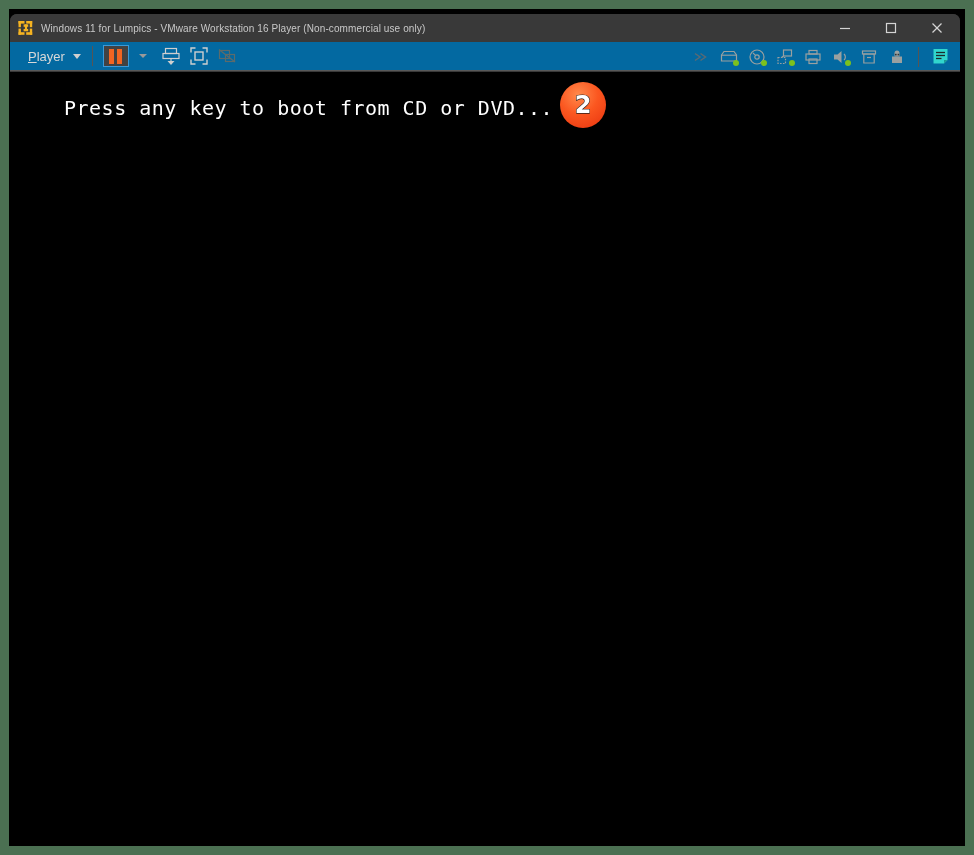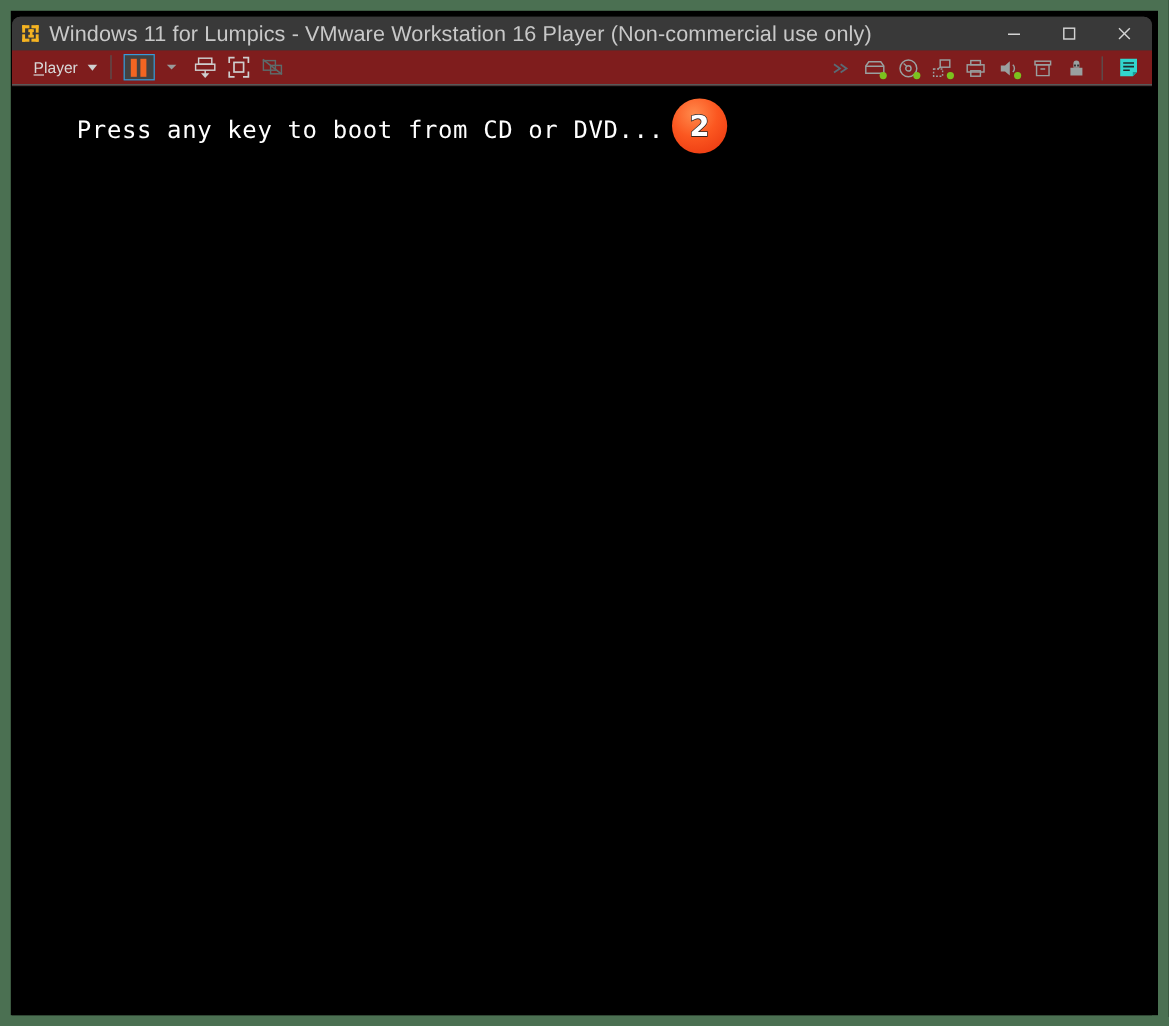--- a/index.html
+++ b/index.html
@@ -59,21 +59,21 @@
   #app-icon {
     width: 16px;
     height: 16px;
     margin-left: 8px;
     margin-right: 7px;
     flex: 0 0 auto;
     display: block;
   }
   #title-text {
     color: #c8c8c8;
-    font-size: 18px;
+    font-size: 10px;
     font-family: "Liberation Sans", sans-serif;
     white-space: nowrap;
     letter-spacing: 0.1px;
   }
   #win-controls {
     position: absolute;
     right: 0;
     top: 0;
     height: 28px;
     display: flex;
@@ -86,21 +86,21 @@
     align-items: center;
     justify-content: center;
     color: #d4d4d4;
   }
 
   
   #toolbar {
     position: relative;
     height: 29px;
     width: 100%;
-    background: #7f1d1d;
+    background: #0369a1;
     border-bottom: 1px solid #595959;
     display: flex;
     align-items: center;
     box-sizing: border-box;
   }
   #player-menu {
     display: flex;
     align-items: center;
     gap: 8px;
     margin-left: 14px;

